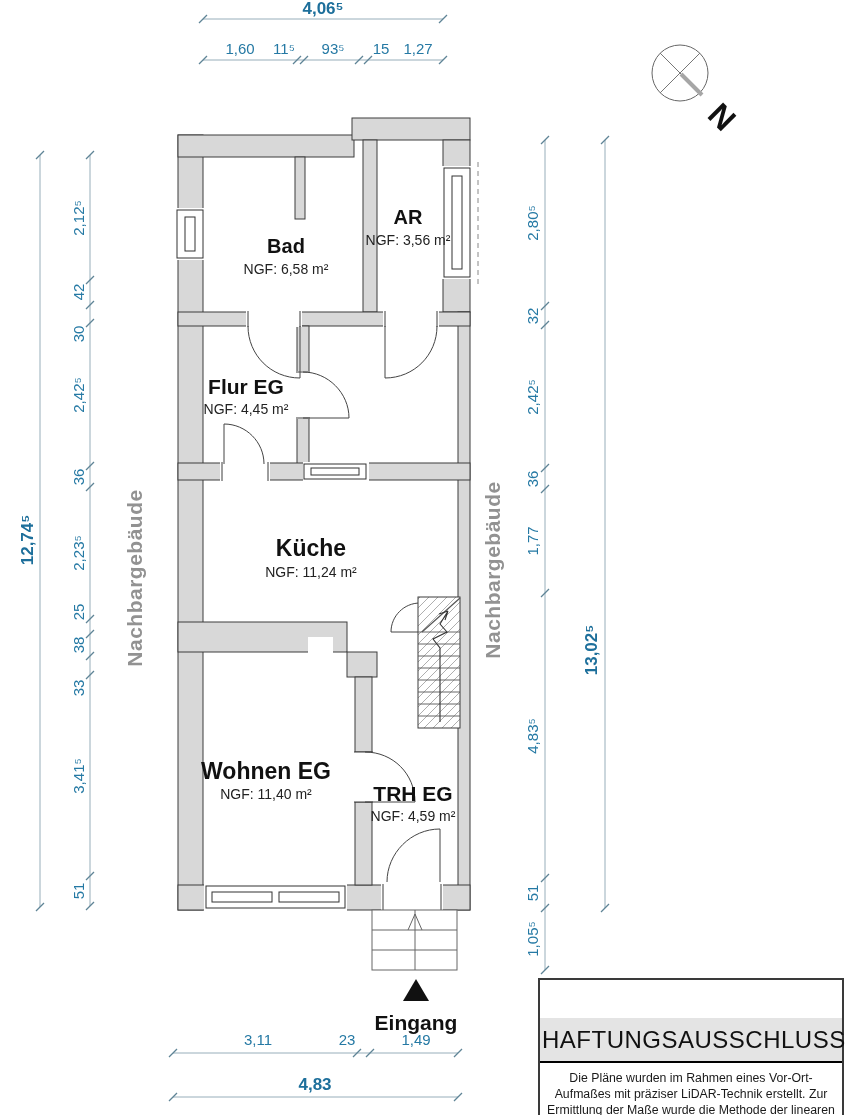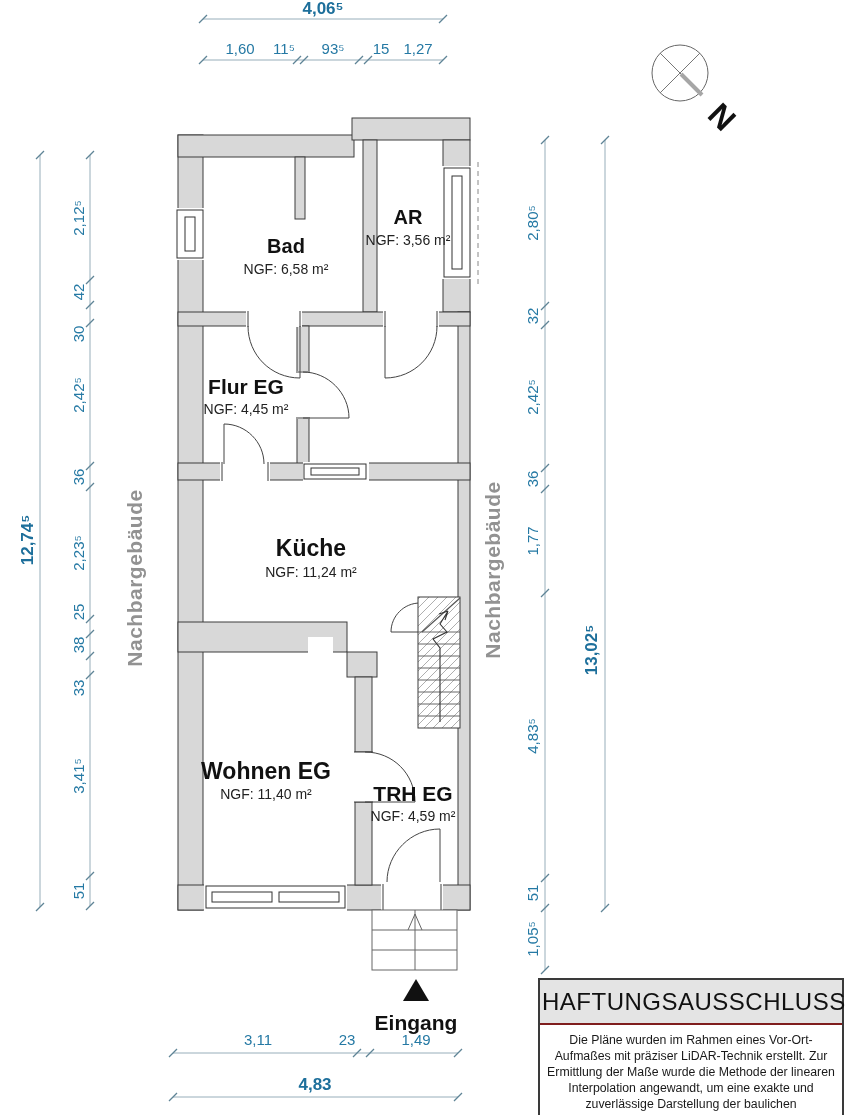--- a/index.html
+++ b/index.html
@@ -6,22 +6,22 @@
   #page{position:relative;width:862px;height:1115px;background:#fff;overflow:hidden;
         font-family:"Liberation Sans", sans-serif;}
   svg text{font-family:"Liberation Sans", sans-serif;}
   .dt{fill:#2579a4;font-size:15px;text-anchor:middle;}
   .dtb{fill:#1d6f9b;font-size:17px;font-weight:bold;text-anchor:middle;}
   .rn{fill:#111;font-weight:bold;text-anchor:middle;}
   .ra{fill:#222;font-size:14px;text-anchor:middle;}
   .nb{fill:#929292;font-size:21px;font-weight:bold;text-anchor:middle;letter-spacing:.5px;}
   .blk{fill:#111;font-weight:bold;text-anchor:middle;}
   .disclaimer{position:absolute;left:538px;top:978px;width:302px;border:2px solid #3a3a3a;background:#fff;}
-  .disc-header{background:#e4e4e4;border-bottom:2px solid #7f1d1d;text-align:center;
-               padding:8px 2px 7px 2px;font-size:24px;letter-spacing:.5px;color:#111;}
+  .disc-header{background:#e4e4e4;border-bottom:2px solid #000000;text-align:center;
+               padding:8px 2px 7px 2px;font-size:24px;letter-spacing:.5px;color:#111;margin-top:38px;}
   .disc-body{padding:8px 7px;font-size:12.3px;line-height:1.3;text-align:center;color:#1a1a1a;}
 </style>
 </head>
 <body>
 
 <div id="page">
 <svg width="862" height="1115" viewBox="0 0 862 1115">
   <defs>
     <pattern id="hatch" patternUnits="userSpaceOnUse" width="9" height="9">
       <path d="M0 9 L9 0 M-2 2 L2 -2 M7 11 L11 7" stroke="#9a9a9a" stroke-width="0.8"></path>

